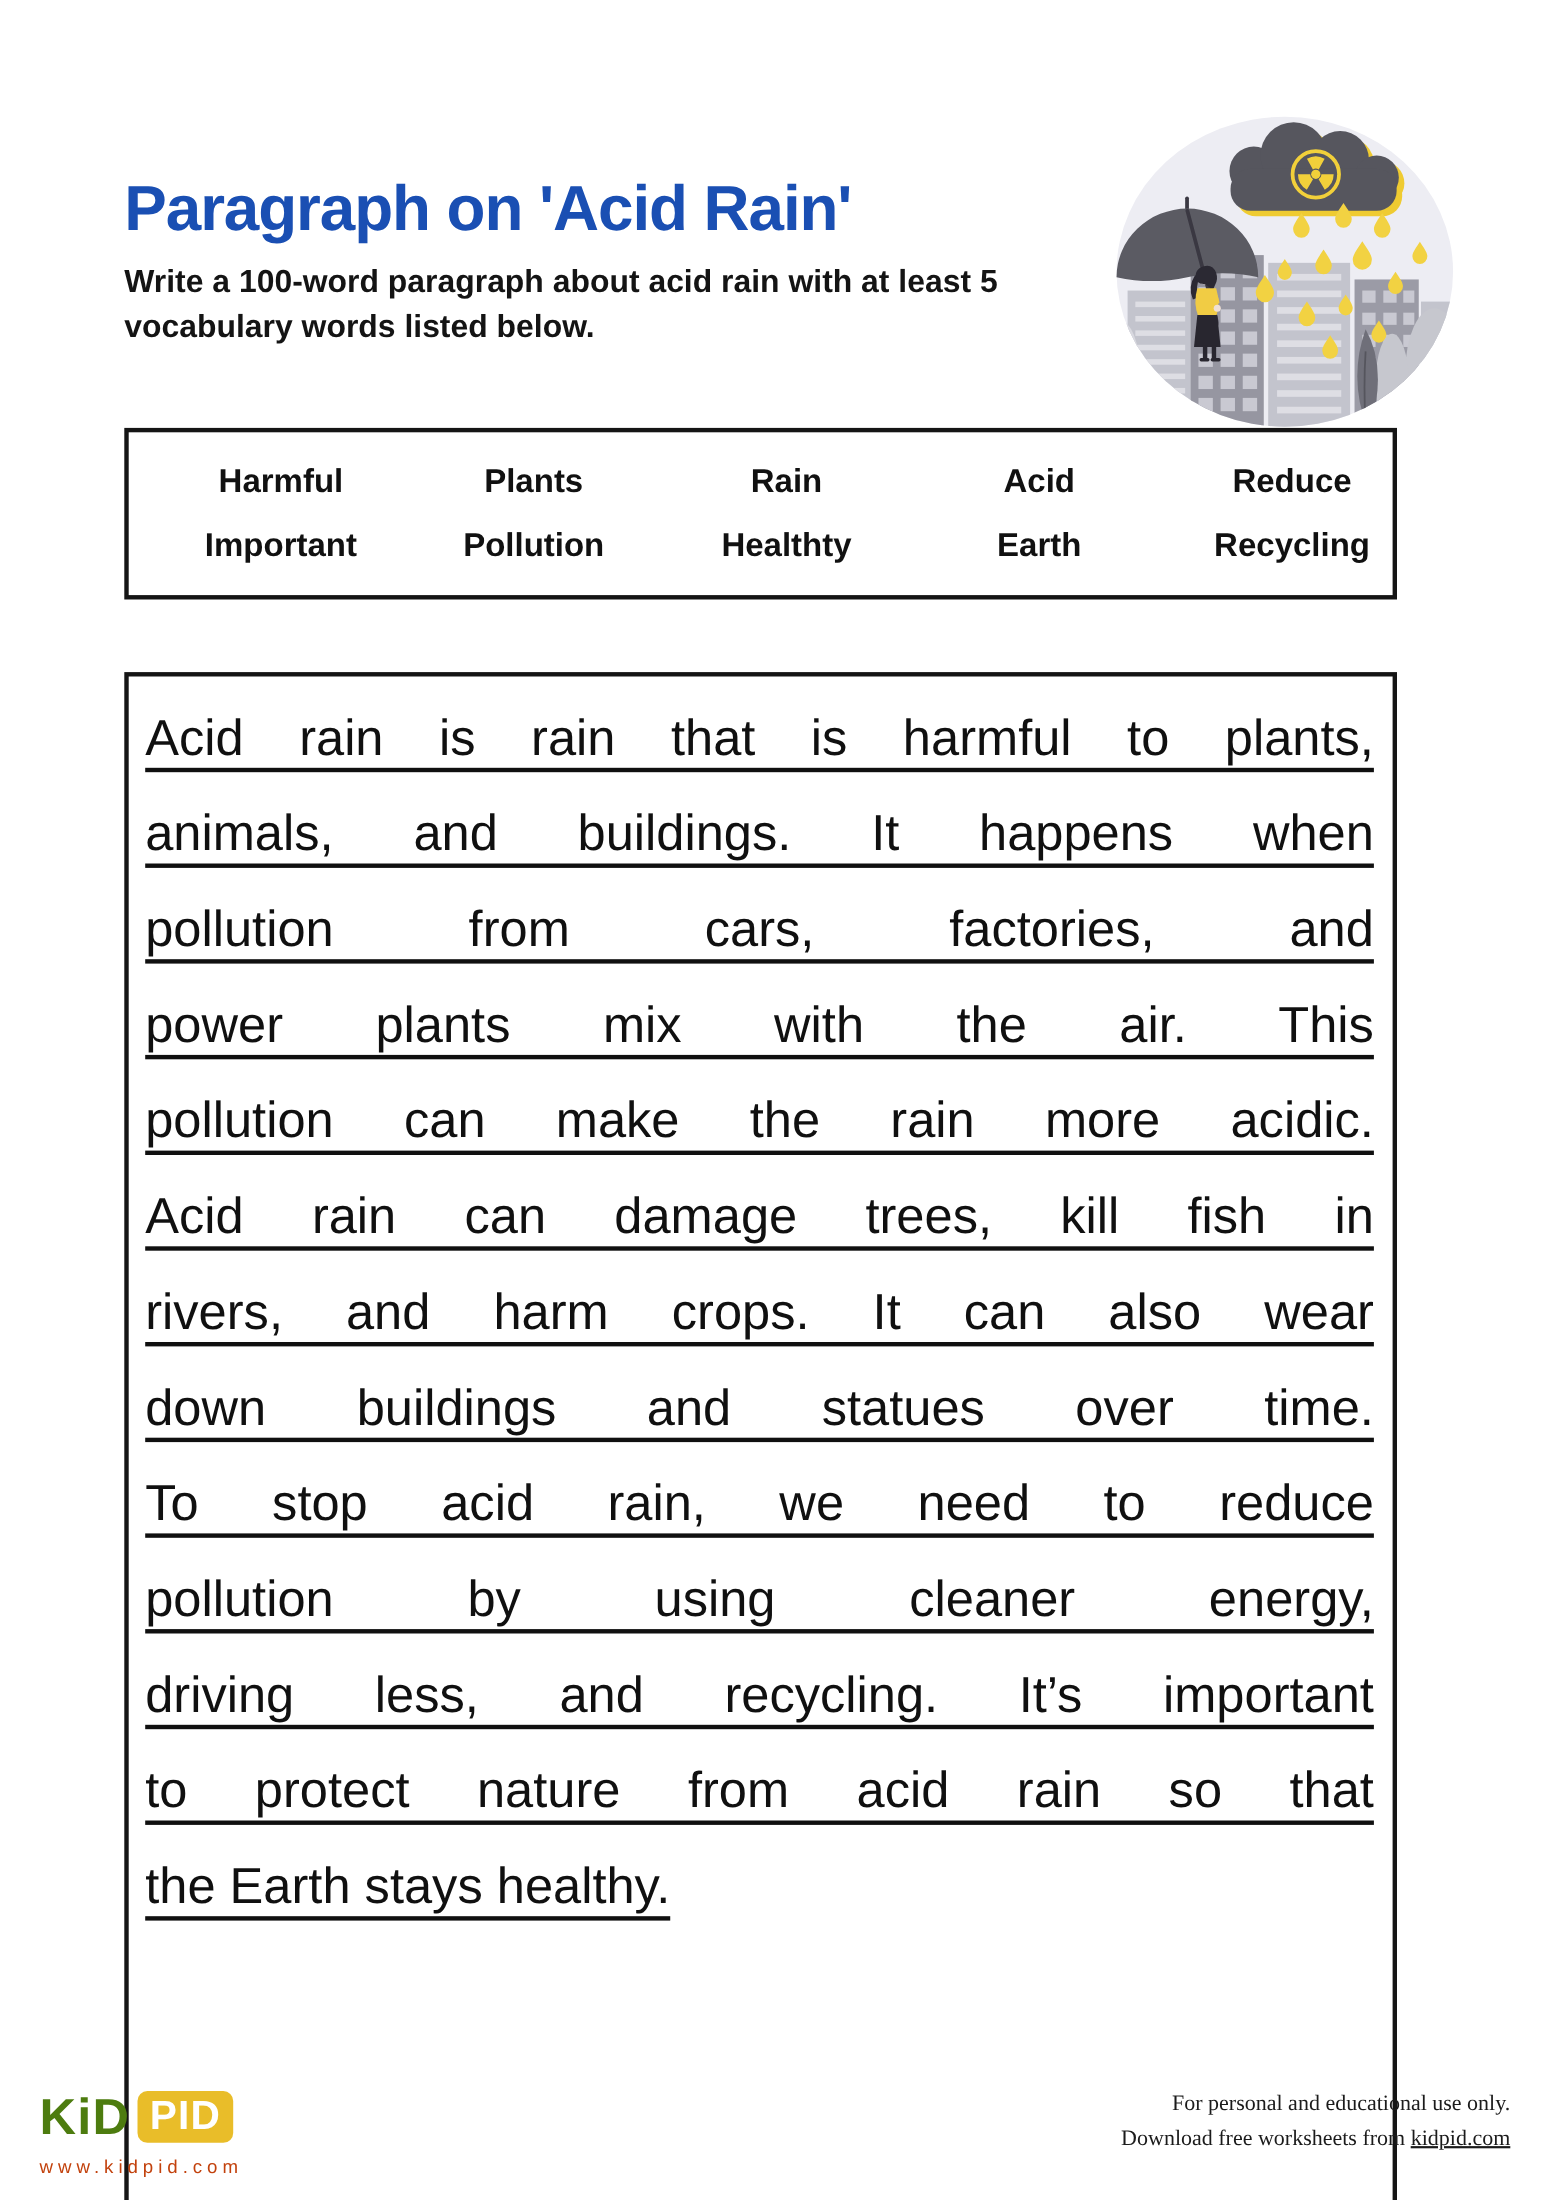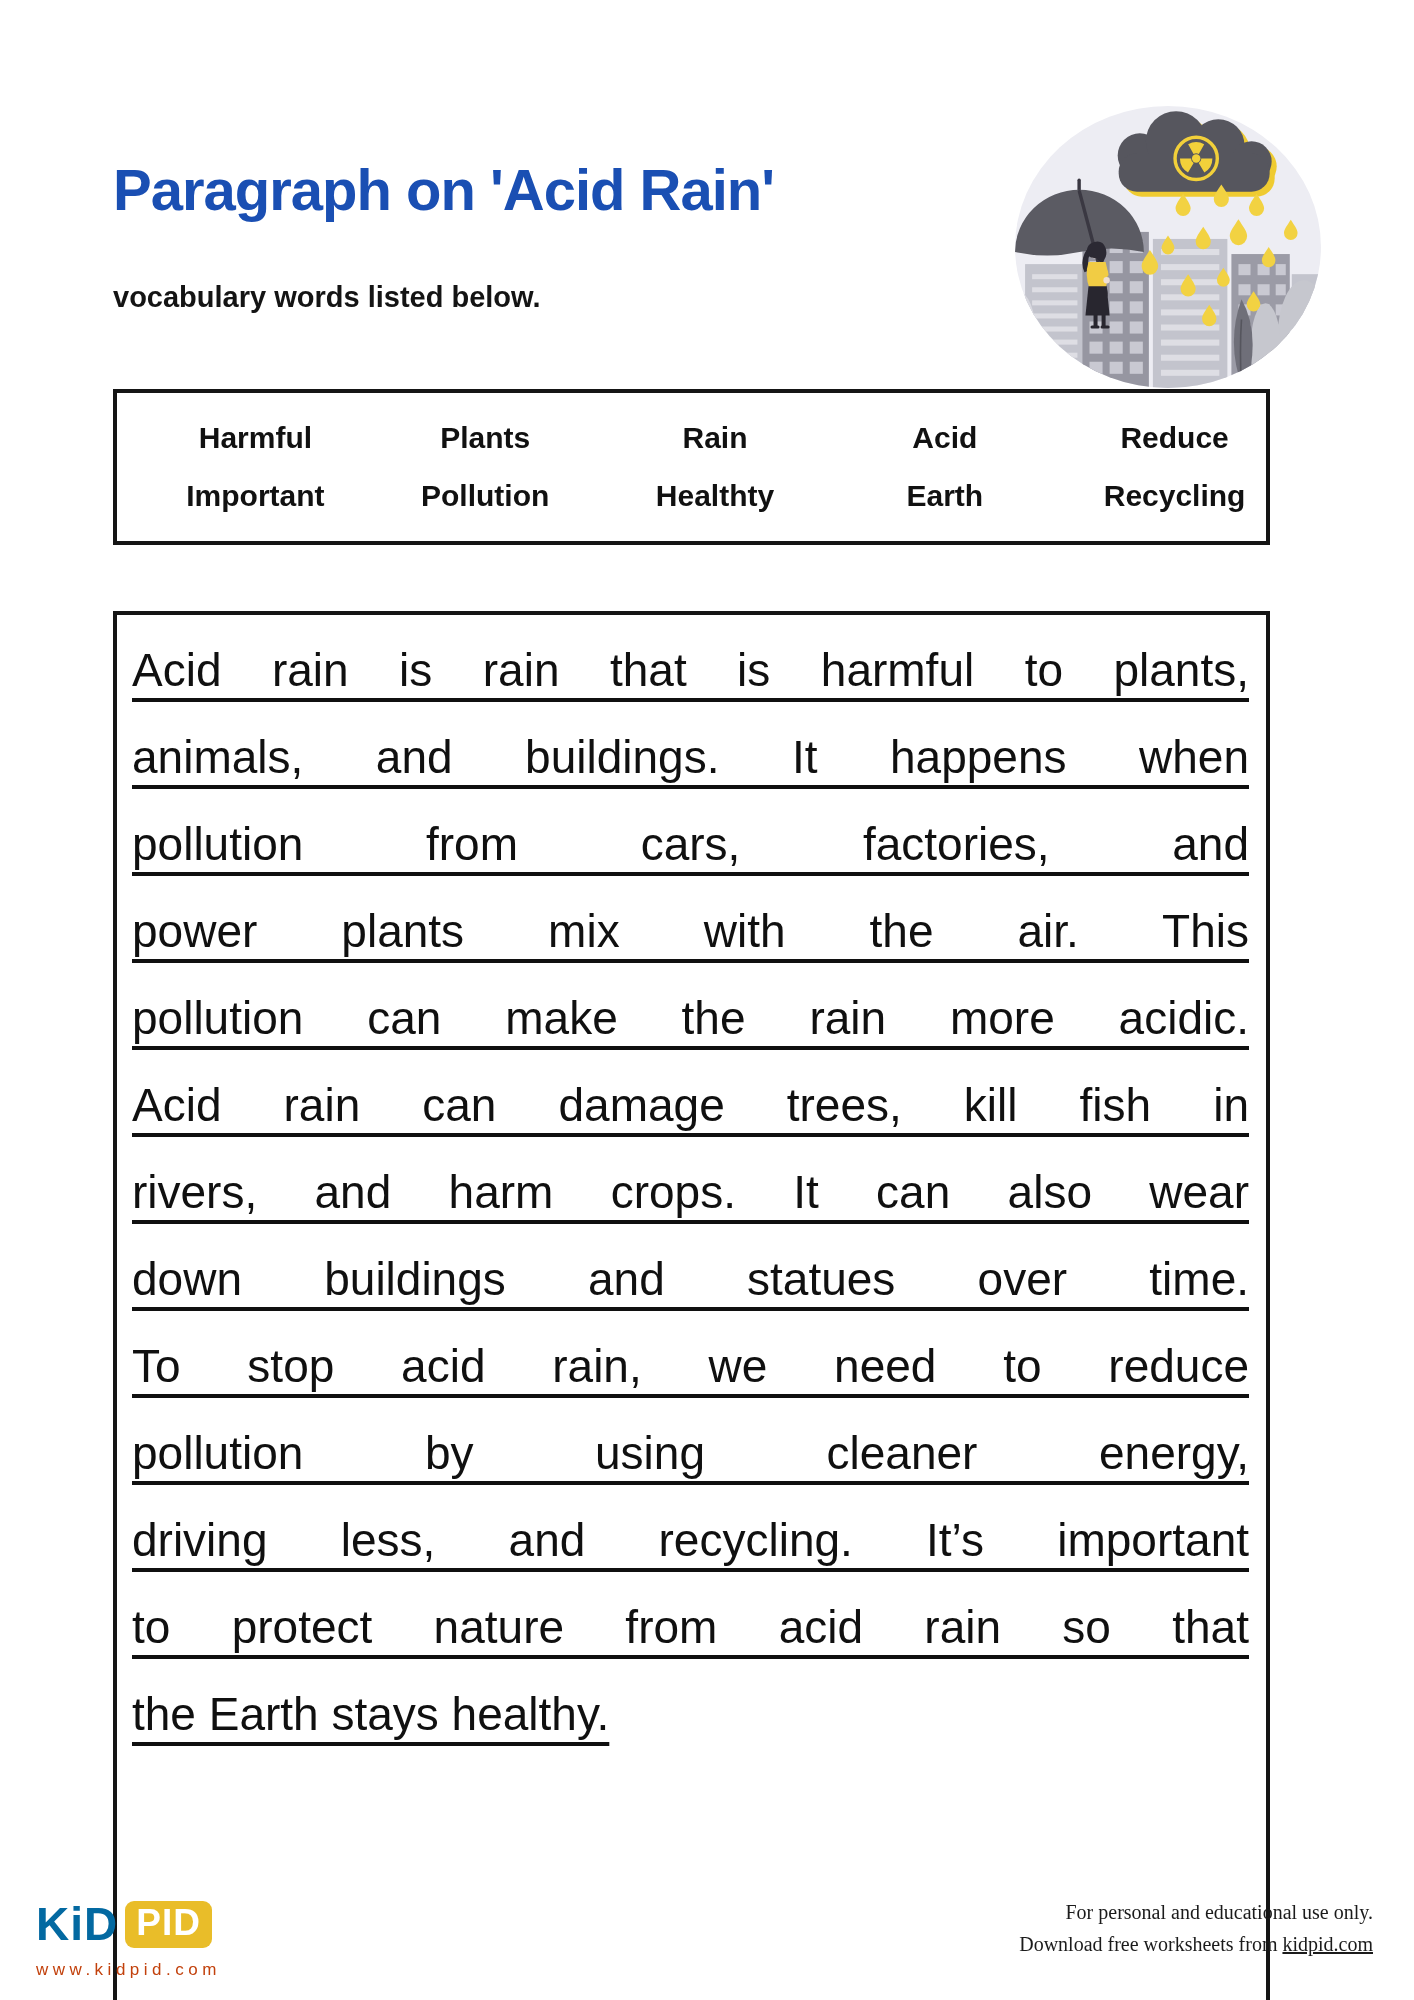--- a/index.html
+++ b/index.html
@@ -40,21 +40,21 @@
     text-align:justify; text-align-last:justify;
     text-decoration-line:underline; text-decoration-thickness:4px;
     text-underline-offset:12px; text-decoration-skip-ink:none;
     white-space:nowrap;
   }
   .pline.last { text-align-last:left; }
   
   .footer-left { position:absolute; left:36px; top:1897px; }
   .logo { display:flex; align-items:center; gap:7px; }
   .logo-kid {
-    font-size:46px; font-weight:bold; color:#0369a1; letter-spacing:1px;
+    font-size:46px; font-weight:bold; color:#4d7c0f; letter-spacing:1px;
   }
   .logo-pid {
     display:inline-block; background:#E9BD29; color:#ffffff;
     font-size:37px; font-weight:bold; border-radius:9px;
     padding:1px 11px 4px; letter-spacing:1px;
   }
   .logo-site {
     margin-top:9px; font-size:17px; letter-spacing:4.5px; color:#c2410c;
   }
   .footer-right {
@@ -65,21 +65,21 @@
   .footer-link { text-decoration:underline; color:#1b1b1b; cursor:pointer; }
 </style>
 </head>
 <body>
 
 <div class="page">
 
   <div class="head-text">
     <h1 class="page-title">Paragraph on 'Acid Rain'</h1>
     <p class="instructions">
-      <br>
+      <span>Write a 100-word paragraph about acid rain with at least 5</span><br>
       <span>vocabulary words listed below.</span>
     </p>
   </div>
 
   <svg class="illus" viewBox="0 0 310 285" aria-hidden="true">
     <defs>
       <clipPath id="vign">
           <ellipse cx="155" cy="143" rx="152" ry="140"></ellipse>
         </clipPath>
       <path id="drop" d="M0,-10 C3.5,-4.5 7.5,0.5 7.5,4.5 A7.5,7.8 0 1 1 -7.5,4.5 C-7.5,0.5 -3.5,-4.5 0,-10 Z"></path>

